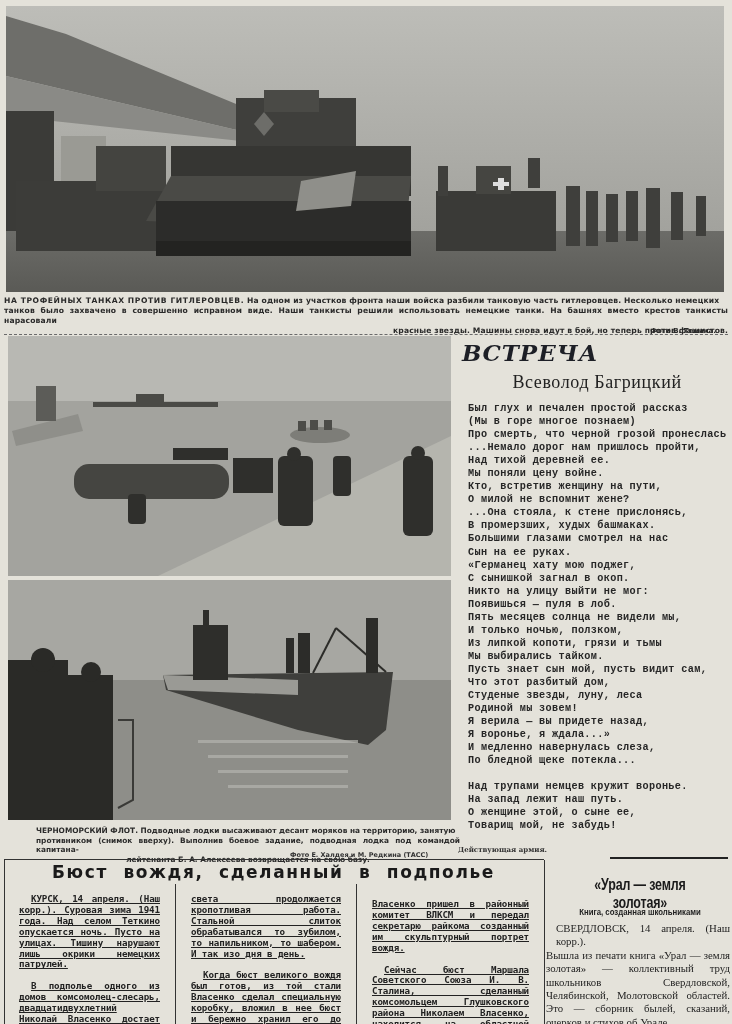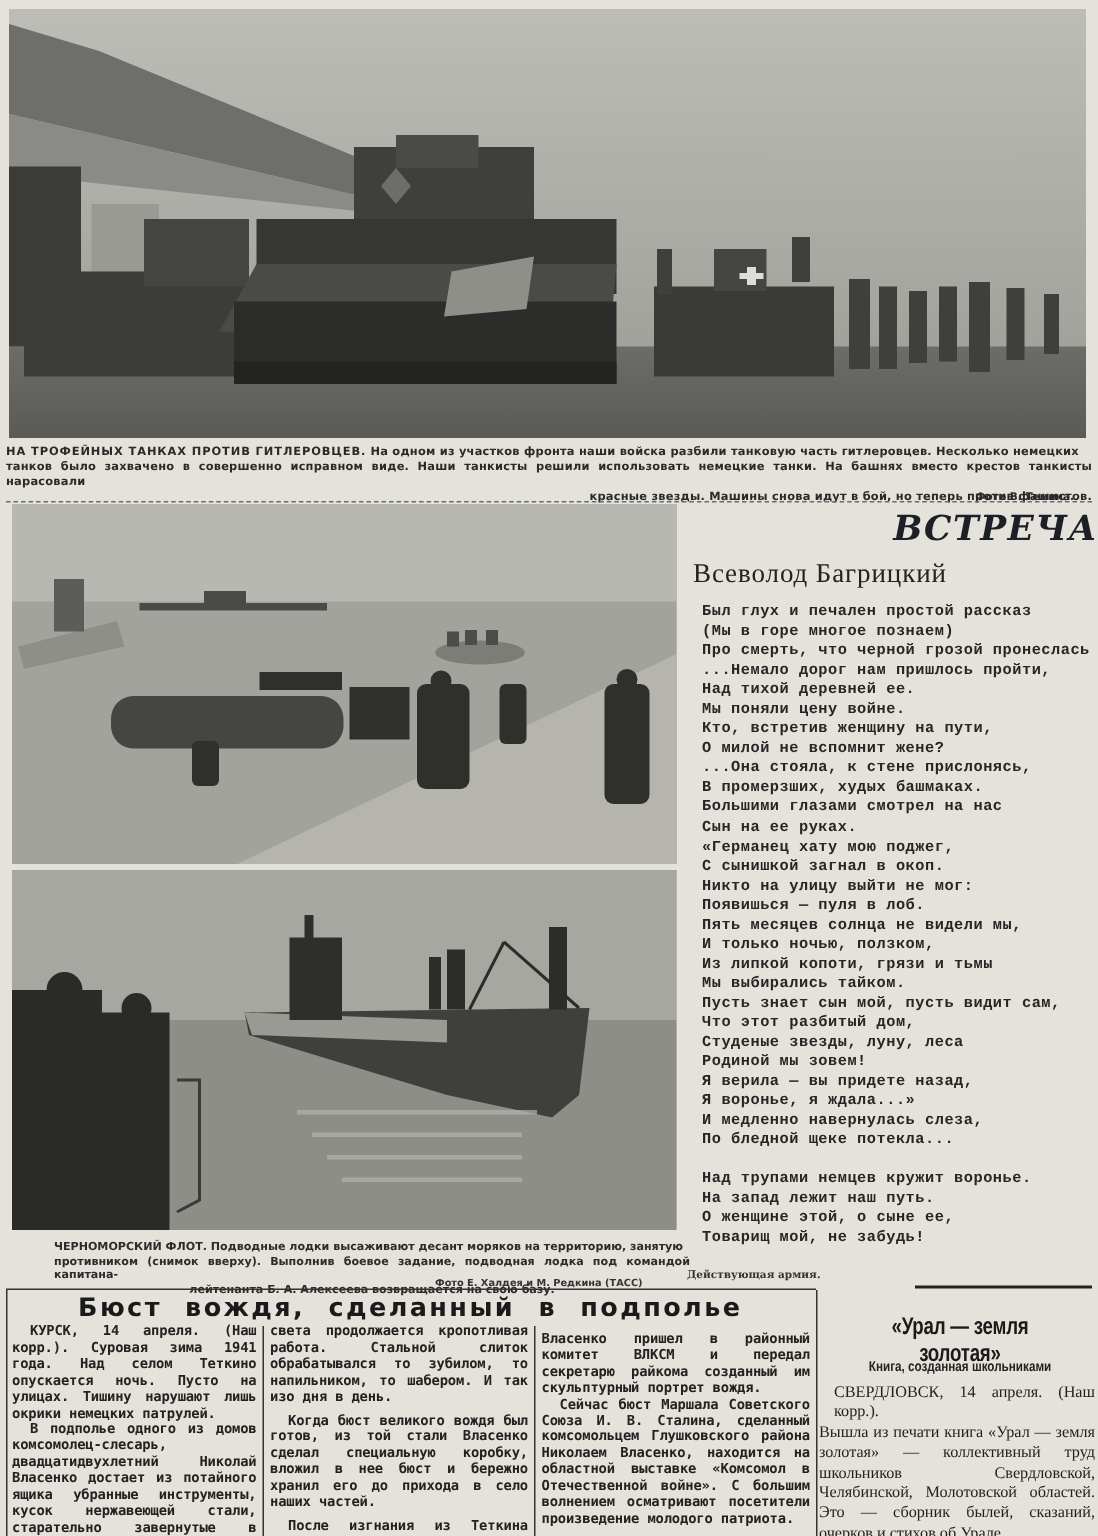--- a/index.html
+++ b/index.html
@@ -26,26 +26,26 @@
   .top-caption .lead { letter-spacing: 0.6px; }
   .top-caption .last { text-align: right; padding-left: 180px; }
   .top-credit {
     right: 16px; top: 327px;
     font-family: "DejaVu Sans", sans-serif; font-size: 7px; font-weight: bold; color: #2a2a2a;
   }
   .dotted { border-top: 1px dashed #6a6a6a; height: 0; }
 
   
   .poem-title {
-    left: 462px; top: 339px; width: 270px; text-align: right;
+    left: 462px; top: 339px; width: 270px; text-align: left;
     font-family: "DejaVu Serif", serif; font-style: italic; font-weight: bold;
     font-size: 23px; letter-spacing: 1px; color: #1d1f26;
   }
   .poem-author {
-    left: 462px; top: 372px; width: 270px; text-align: left;
+    left: 462px; top: 372px; width: 270px; text-align: center;
     font-family: "Liberation Serif", serif; font-size: 18px; letter-spacing: 0.6px; color: #222;
   }
   .poem-body {
     left: 468px; top: 402px; width: 262px;
     font-family: Liberation Mono, monospace; font-size: 10.2px; line-height: 13.05px;
     font-weight: bold; color: #262626; letter-spacing: 0.35px; white-space: nowrap;
   }
   .poem-body .gap { height: 13px; }
   .poem-sign {
     left: 458px; top: 845px;
@@ -70,21 +70,21 @@
   .bust-headline {
     left: 6px; top: 862px; width: 535px; text-align: center;
     font-family: "DejaVu Sans", sans-serif; font-weight: bold; font-size: 17px;
     letter-spacing: 1.6px; color: #1a1a1a; word-spacing: 8px;
   }
   .col {
     position: absolute; top: 883px;
     font-family: "DejaVu Sans Mono", monospace; font-size: 9.2px; line-height: 10.9px;
     font-weight: bold; color: #222; text-align: justify; letter-spacing: -0.1px;
   }
-  .col p { margin: 0; text-indent: 0; }
+  .col p { margin: 11px; text-indent: 0; text-decoration: underline; }
   .col p.ind { text-indent: 12px; }
   .col p.gap { margin-top: 5px; }
 
   .ural-title {
     left: 548px; top: 876px; width: 184px; text-align: center;
     font-family: "Liberation Sans", sans-serif; font-weight: bold; font-size: 16px;
     transform: scaleX(0.78); transform-origin: center; color: #1a1a1a; letter-spacing: -0.2px;
   }
   .ural-sub {
     left: 548px; top: 906px; width: 184px; text-align: center;

